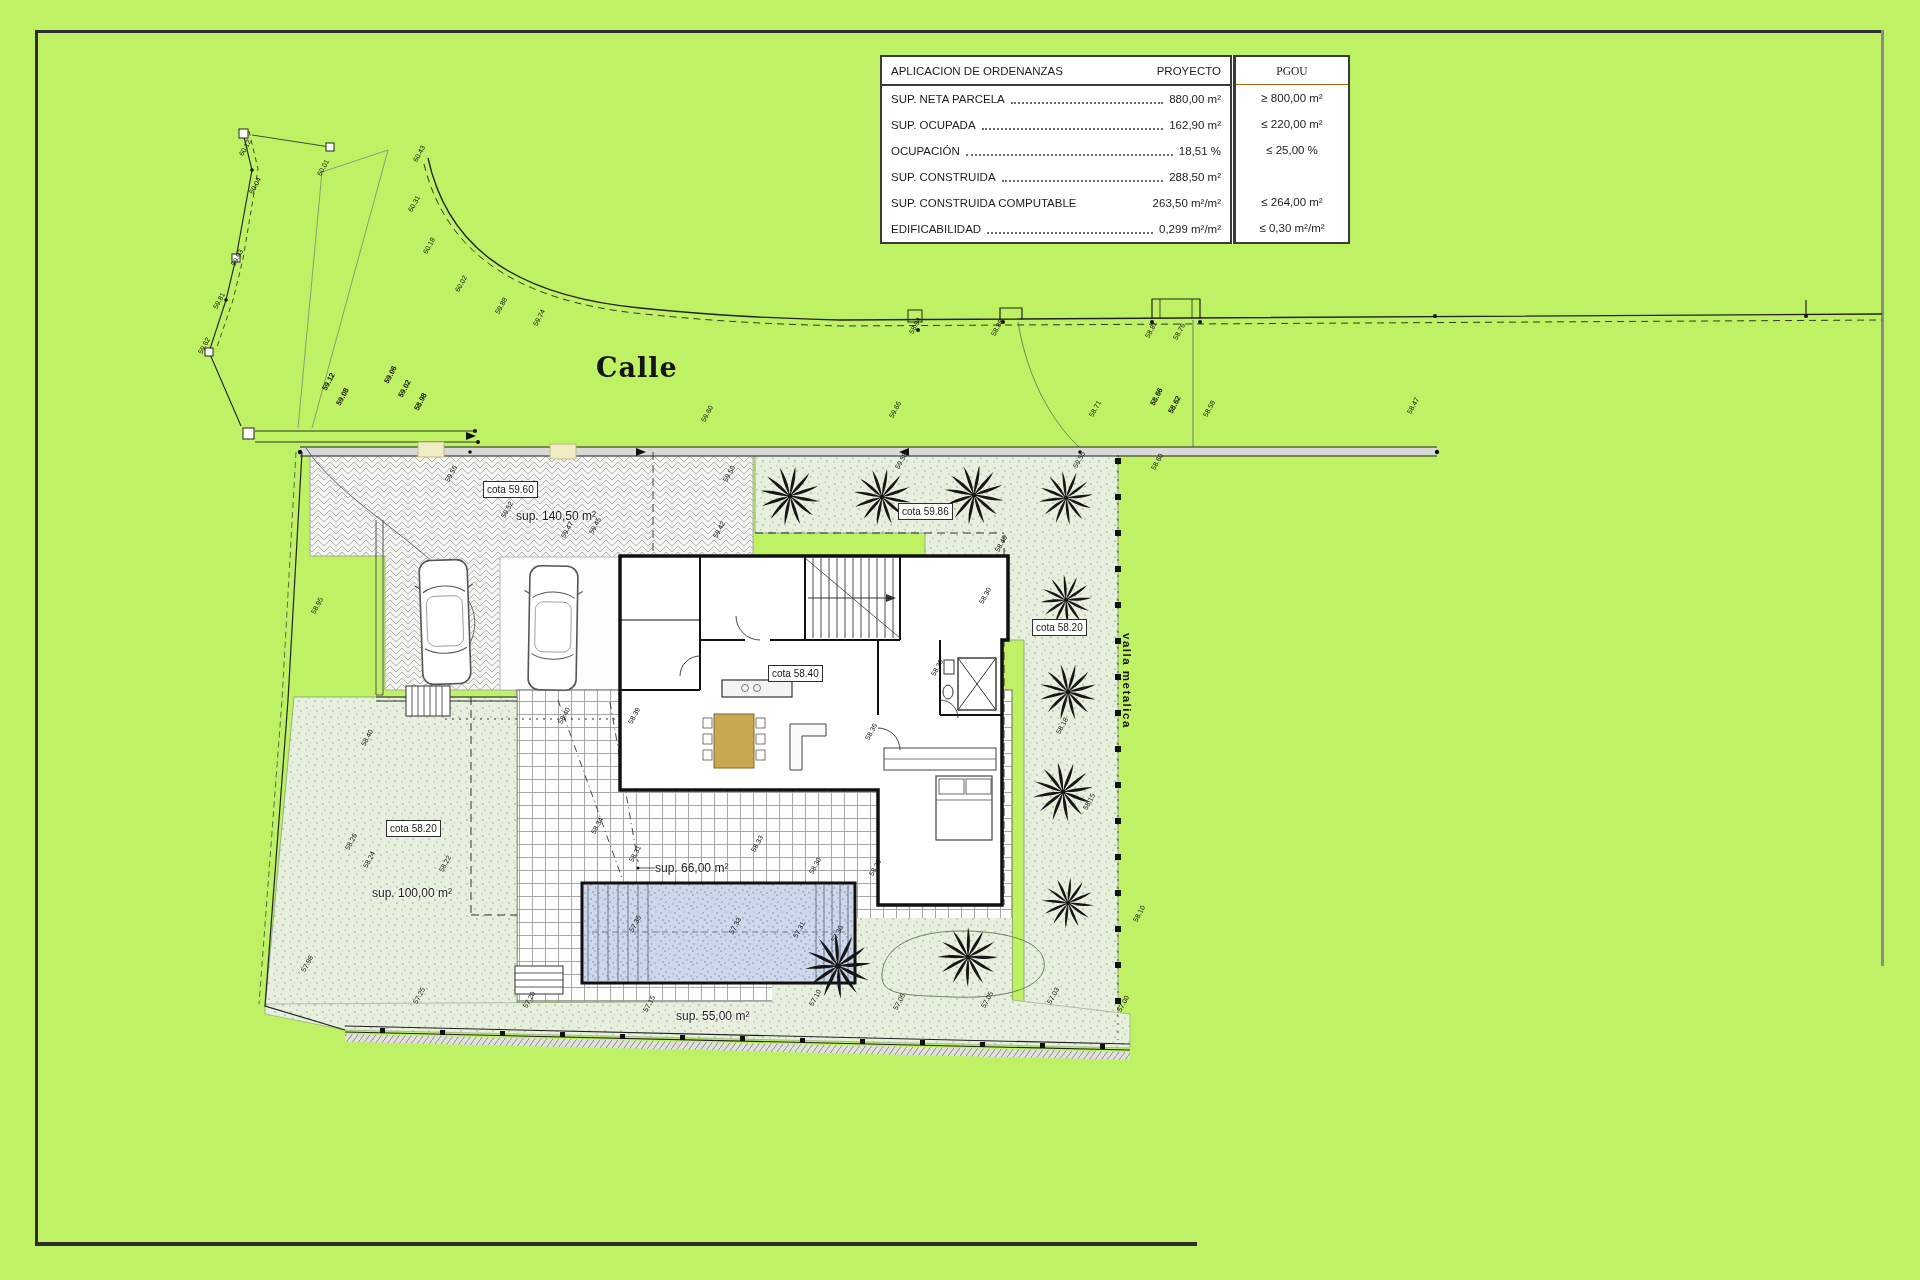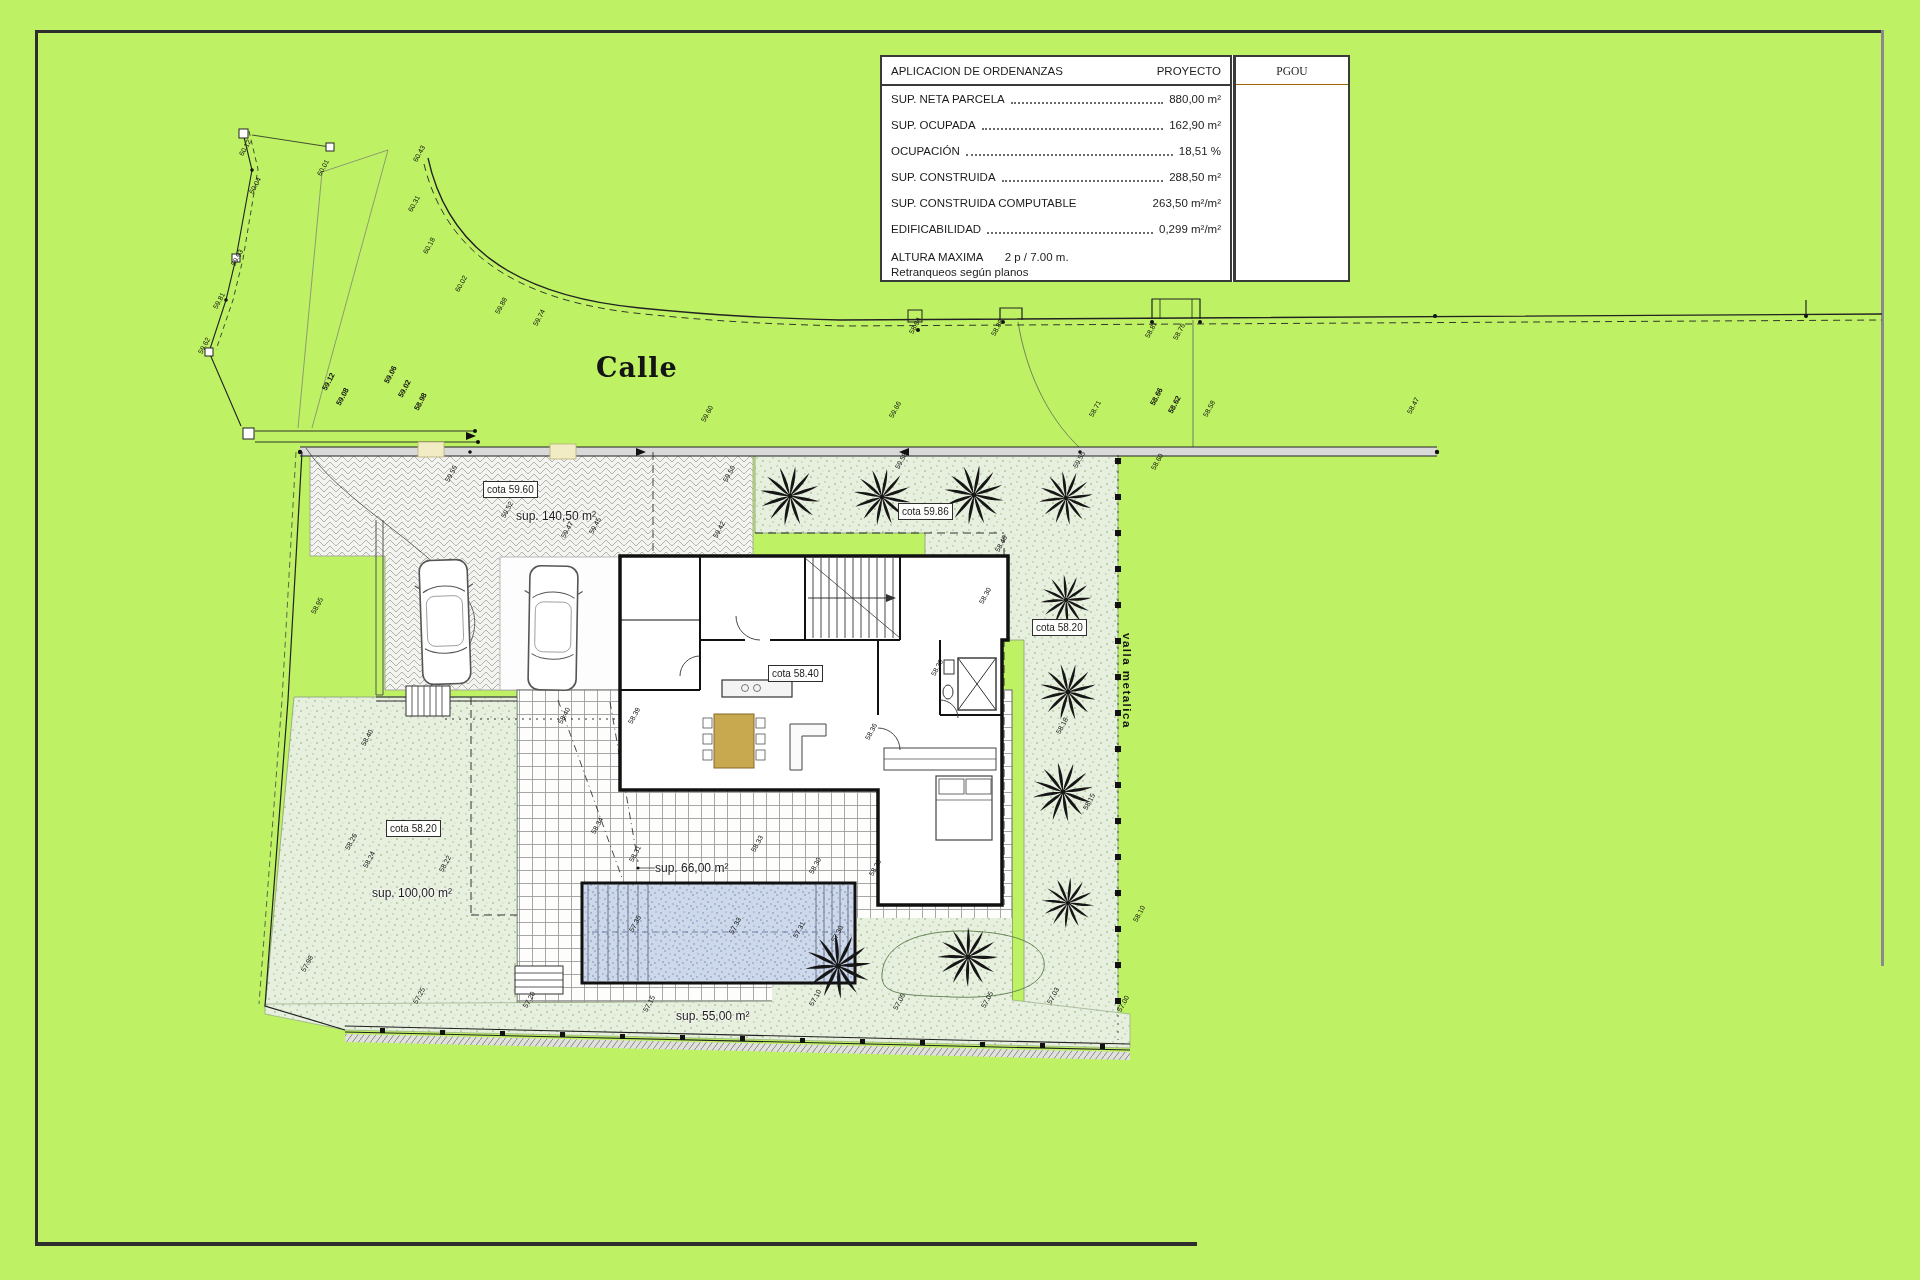--- a/index.html
+++ b/index.html
@@ -351,30 +351,31 @@
             <span class="tlab">SUP. CONSTRUIDA COMPUTABLE</span>
             <span class="tdots" style="visibility: hidden;"></span>
             <span class="tval">263,50 m²/m²</span>
           </div>
           <div class="trow">
             <span class="tlab">EDIFICABILIDAD</span>
             <span class="tdots"></span>
             <span class="tval">0,299 m²/m²</span>
           </div>
         </div>
-      <div class="tfoot">
-        <div>
-          <span class="fl">ALTURA MAXIMA</span>
-          <span>2 p / 7.00 m.</span>
-        </div>
-        <div>Retranqueos según planos</div>
-      </div>
     </div>
     <div class="tbox tpgou">
       <div class="phead">PGOU</div>
+      <div id="tp-rows">
+          <div class="prow">≥ 800,00 m²</div>
+          <div class="prow">≤ 220,00 m²</div>
+          <div class="prow">≤ 25,00 %</div>
+          <div class="prow"></div>
+          <div class="prow">≤ 264,00 m²</div>
+          <div class="prow">≤ 0,30 m²/m²</div>
+        </div>
     </div>
   </div>
 
   <div id="overlay">
     <div id="calle">Calle</div>
     <div id="valla">valla metalica</div>
   <div class="cota" style="left: 483px; top: 481px;">cota 59.60</div>
       <div class="cota" style="left: 898px; top: 503px;">cota 59.86</div>
       <div class="cota" style="left: 1032px; top: 619px;">cota 58.20</div>
       <div class="cota" style="left: 768px; top: 665px;">cota 58.40</div>

